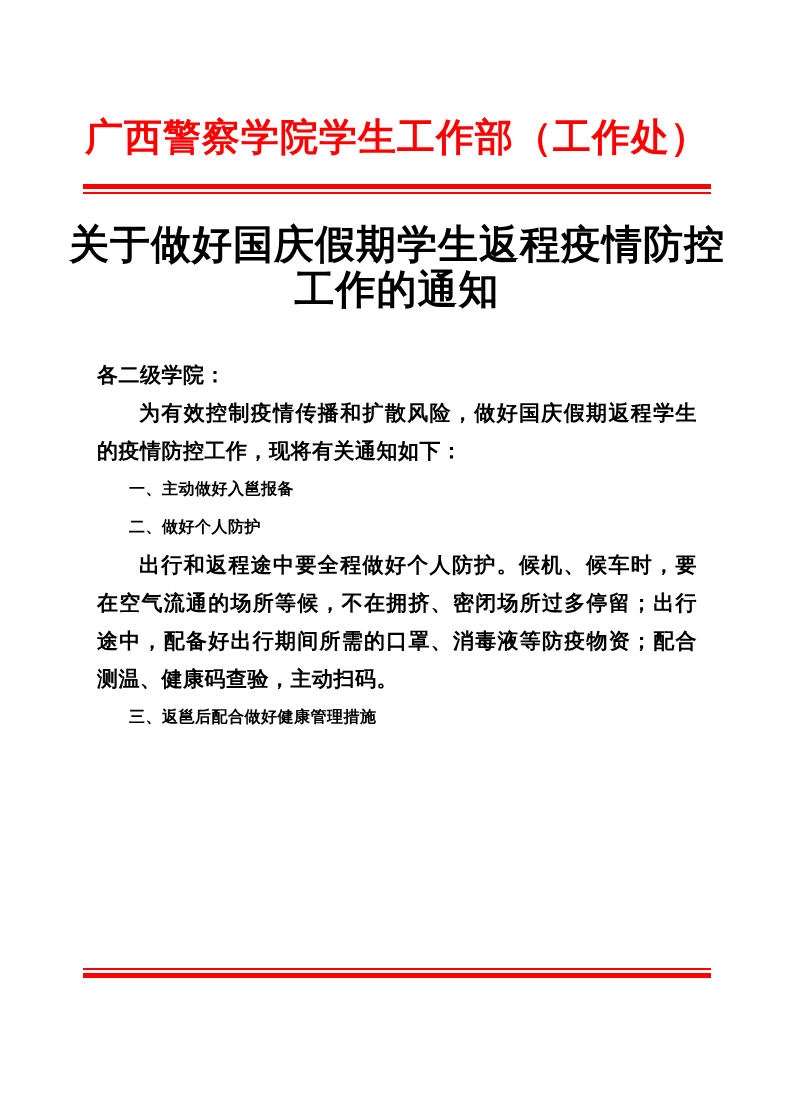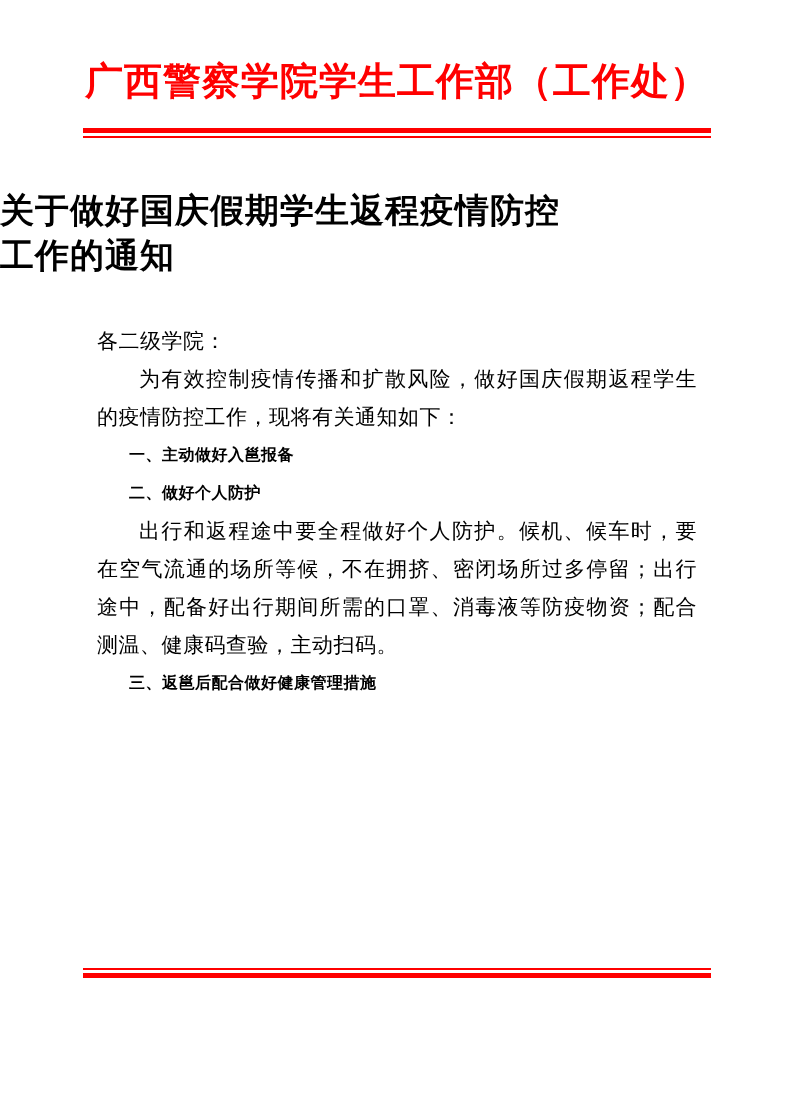--- a/index.html
+++ b/index.html
@@ -8,21 +8,21 @@
     position: relative;
     width: 794px;
     height: 1108px;
     margin: 0 auto;
     background: #ffffff;
     overflow: hidden;
     font-family: "Liberation Serif", serif;
     color: #000000;
   }
   .org-title {
-    padding-top: 52px;
+    padding-top: 108px;
     text-align: center;
     color: #ff0000;
     font-family: "Liberation Sans", sans-serif;
     font-weight: bold;
     font-size: 38px;
     line-height: 58px;
     letter-spacing: 1px;
     white-space: nowrap;
   }
   .rule { margin: 0 83px; }
@@ -32,36 +32,36 @@
   .rule .thin { height: 2px; background: #ff0000; }
   .doc-number {
     margin-top: 26px;
     margin-right: 114px;
     text-align: right;
     font-size: 20px;
     line-height: 30px;
     letter-spacing: 1px;
   }
   .doc-title {
-    margin-top: 50px;
-    text-align: left;
+    margin-top: 28px;
+    text-align: center;
     font-family: "Liberation Sans", sans-serif;
     font-weight: bold;
-    font-size: 34px;
+    font-size: 40px;
     line-height: 45px;
     letter-spacing: 1px;
   }
   .body-text {
     margin: 44px 97px 0 97px;
     font-size: 21px;
     line-height: 38px;
     text-align: justify;
     letter-spacing: 0.5px;
   }
-  .body-text p { text-indent: 2em; }
+  .body-text p { text-indent: 2em; font-weight: bold; }
   .body-text p.flush { text-indent: 0; }
   .section-heading {
     font-family: "Liberation Sans", sans-serif;
     font-weight: bold;
     text-indent: 2em;
     font-size: 16px;
     line-height: 38px;
   }
   .foot-rule {
     position: absolute;

